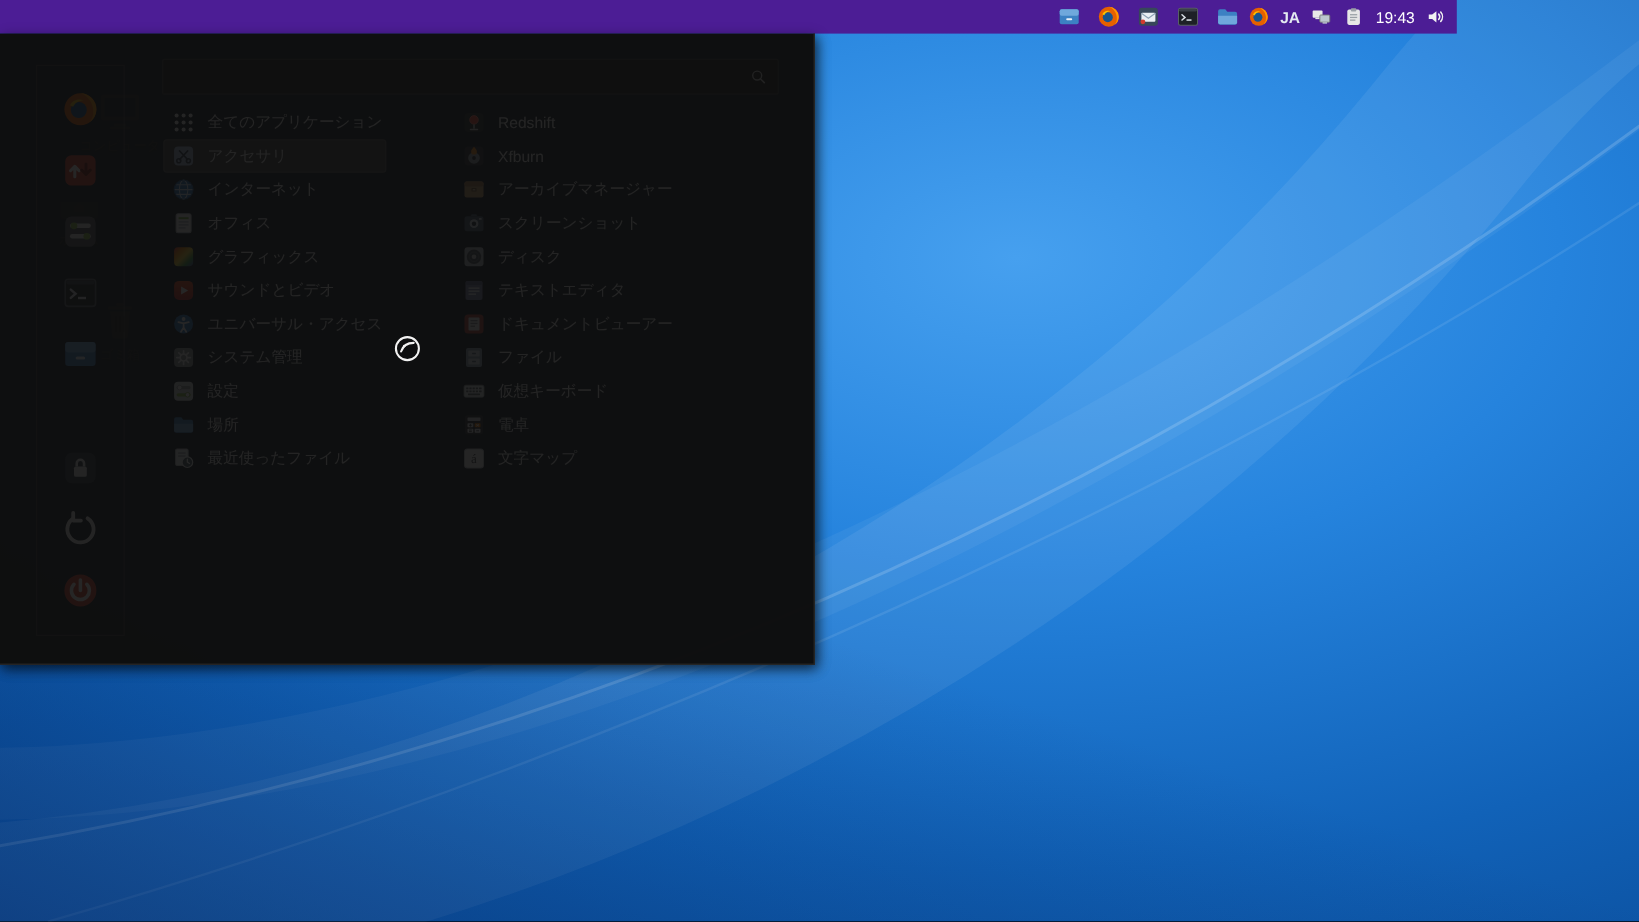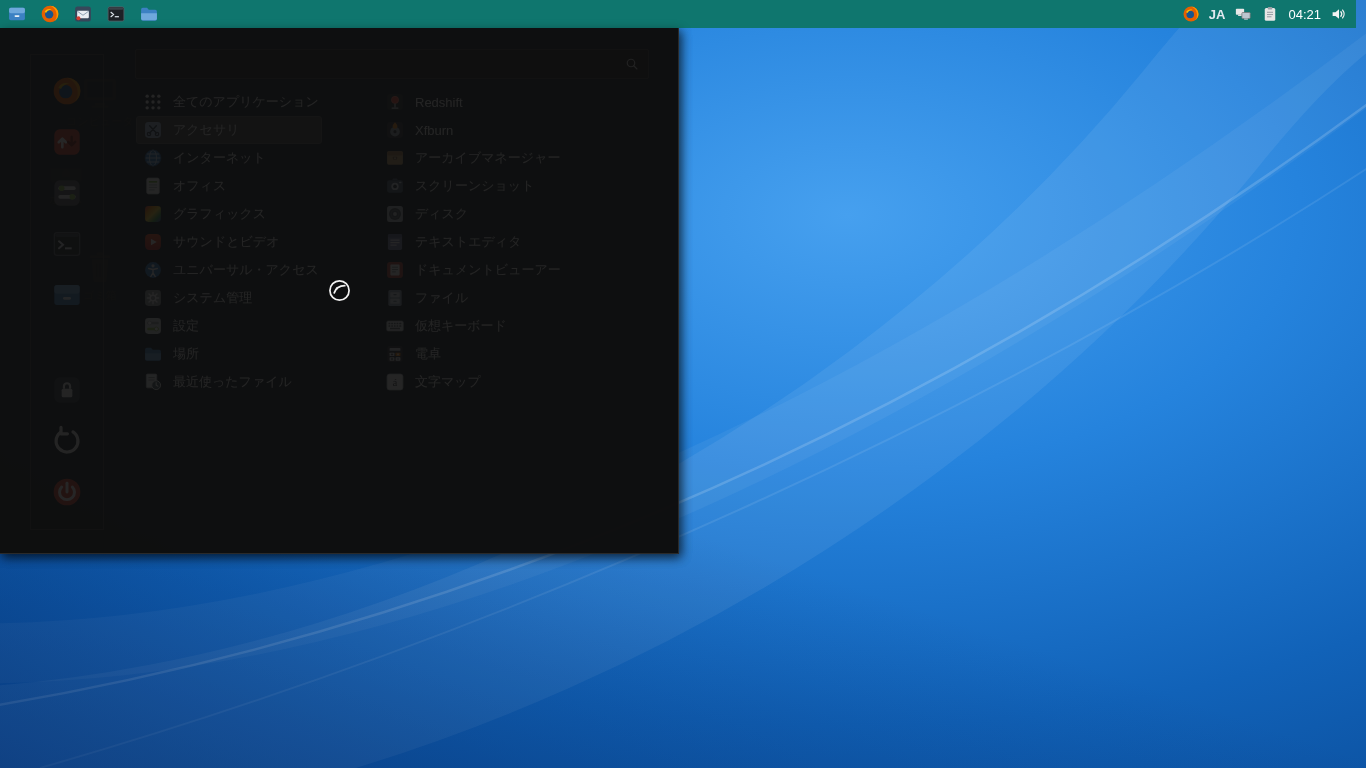--- a/index.html
+++ b/index.html
@@ -12,22 +12,22 @@
 
   
   .desktop-icon{position:absolute;width:72px;display:flex;flex-direction:column;align-items:center;z-index:1;cursor:pointer;}
   .desktop-icon .d-ic{width:40px;height:40px;display:block;}
   .desktop-icon .dlabel{margin-top:2px;color:#eef5ff;font-size:11px;text-shadow:0 1px 2px rgba(0,0,0,.8);white-space:nowrap;}
   .di-0{left:64px;top:72px;}
   .di-1{left:30px;top:150px;}
   .di-2{left:64px;top:246px;}
 
   
-  .panel{position:absolute;top:0;left:0;width:1356px;height:28px;background:#0f766e;
-         display:flex;align-items:center;justify-content:space-between;z-index:10;}
+  .panel{position:absolute;top:0;left:0;width:1214px;height:28px;background:#4c1d95;
+         display:flex;align-items:center;justify-content:flex-end;z-index:10;}
   .launchers{display:flex;align-items:center;height:100%;}
   .launcher{width:33px;height:28px;display:flex;align-items:center;justify-content:center;cursor:pointer;}
   .launcher .icon{width:20px;height:20px;display:block;}
   .launcher.whisker .icon{width:23px;height:23px;}
   .tray{display:flex;align-items:center;gap:9px;padding-right:8px;height:100%;}
   .tray-icon{width:18px;height:18px;display:inline-block;cursor:pointer;}
   .lang{color:#e3e9f0;font-size:13px;font-weight:bold;cursor:pointer;}
   .clock{color:#ffffff;font-size:13px;cursor:pointer;}
 
   
@@ -197,21 +197,21 @@
         </span>
       <span class="tray-icon">
           <svg viewBox="0 0 24 24">
             <rect x="5" y="4" width="14" height="17" rx="2" fill="#e6e6e6"></rect>
             <rect x="9" y="2.5" width="6" height="3.5" rx="1" fill="#9aa0a6"></rect>
             <rect x="8" y="9" width="8" height="1.4" fill="#9aa0a6"></rect>
             <rect x="8" y="12" width="8" height="1.4" fill="#9aa0a6"></rect>
             <rect x="8" y="15" width="6" height="1.4" fill="#9aa0a6"></rect>
           </svg>
         </span>
-      <span class="clock">04:21</span>
+      <span class="clock">19:43</span>
       <span class="tray-icon">
           <svg viewBox="0 0 24 24">
             <path d="M3.5 9.5v5h3.8l4.7 3.8V5.7L7.3 9.5z" fill="#f2f2f2"></path>
             <path d="M14.5 9a4.8 4.8 0 0 1 0 6" fill="none" stroke="#f2f2f2" stroke-width="1.7" stroke-linecap="round"></path>
             <path d="M16.8 6.8a8 8 0 0 1 0 10.4" fill="none" stroke="#f2f2f2" stroke-width="1.7" stroke-linecap="round"></path>
           </svg>
         </span>
     </div>
   </div>
 

